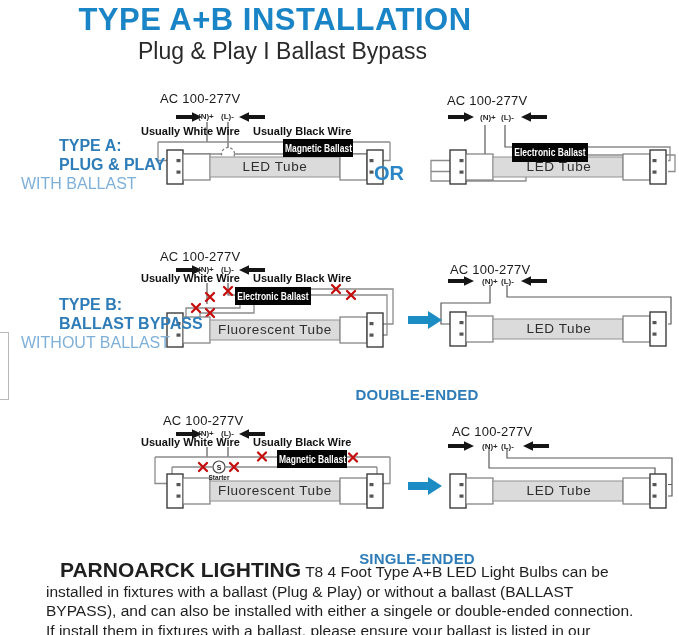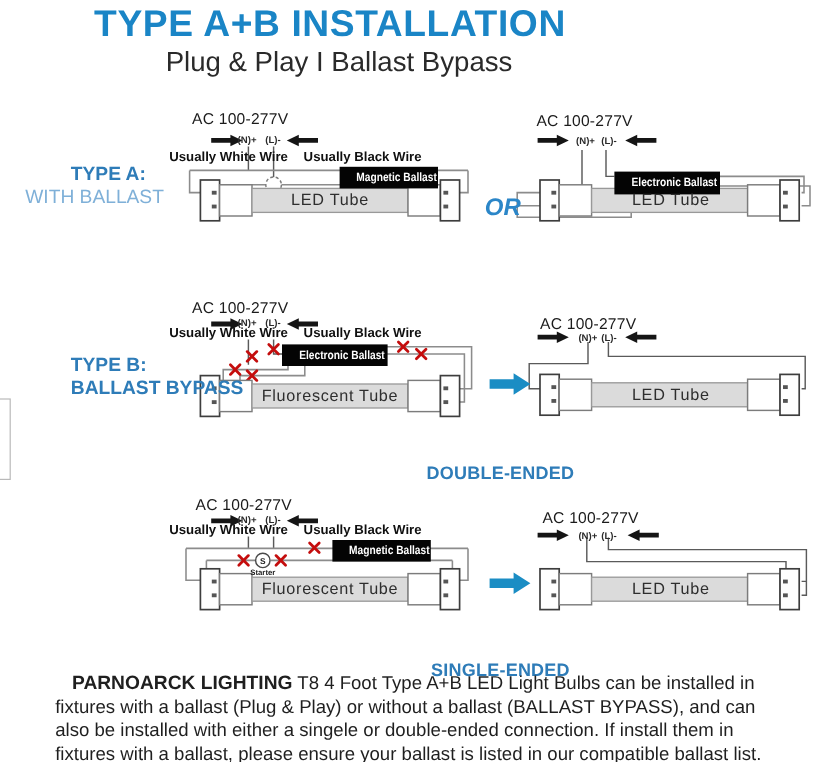--- a/index.html
+++ b/index.html
@@ -7,34 +7,34 @@
          font-family:"Liberation Sans",sans-serif;}
   .abs{position:absolute;}
   .title{position:absolute;left:0;top:2px;width:550px;text-align:center;
          font-size:31px;font-weight:700;color:#1a85c6;letter-spacing:.5px;}
   .subtitle{position:absolute;left:0;top:38px;width:565px;text-align:center;
          font-size:23px;font-weight:400;color:#2a2a2a;}
   .t-ac{position:absolute;font-size:13px;font-weight:400;color:#1b1b1b;letter-spacing:.2px;white-space:nowrap;}
   .t-nl{position:absolute;font-size:8px;font-weight:700;color:#2a2a2a;white-space:nowrap;}
   .t-wire{position:absolute;font-size:11px;font-weight:700;color:#101010;white-space:nowrap;padding-left:22px;}
   .ballast{position:absolute;background:#040404;color:#ffffff;display:flex;align-items:center;
-         justify-content:center;font-size:10px;font-weight:700;white-space:nowrap;padding-left:12px;}
+         justify-content:center;font-size:10px;font-weight:700;white-space:nowrap;}
   .ballast span{display:inline-block;transform:scaleX(.85);}
   .t-tube{position:absolute;text-align:center;font-size:13.5px;line-height:16px;color:#2e2e2e;
          letter-spacing:.6px;white-space:nowrap;}
   .sec{position:absolute;line-height:19px;font-size:16px;white-space:nowrap;}
   .sec .b{font-weight:700;color:#2e7cb8;margin-left:38px;}
   .sec .l{font-weight:400;color:#7fb0d8;}
   .or{position:absolute;font-size:20px;font-weight:700;color:#2b86c8;}
   .caption{position:absolute;width:140px;text-align:center;font-size:15px;font-weight:700;
          color:#2e7cb8;letter-spacing:.2px;white-space:nowrap;margin-top:37px;}
   .t-starter{position:absolute;width:36px;text-align:center;font-size:6.5px;font-weight:700;color:#222;}
   .footer{position:absolute;left:46px;top:560px;width:592px;font-size:15.5px;line-height:19.5px;
          color:#1f1f1f;text-indent:14px;}
-  .footer b{font-size:16px;}
+  .footer b{font-size:21px;}
   .edge-artifact{position:absolute;left:-14px;top:332px;width:21px;height:66px;
          border:1.2px solid #b9b9b9;background:transparent;}
   svg .wire{fill:none;stroke:#8c8c8c;stroke-width:1.3;}
   svg .wire-dark{fill:none;stroke:#5a5a5a;stroke-width:1.2;}
   svg .tomb{fill:#fefefe;stroke:#3d3d3d;stroke-width:1.4;}
   svg .cap{fill:#ffffff;stroke:#7c7c7c;stroke-width:1.2;}
   svg .tbody{fill:#dbdbdb;stroke:#999999;stroke-width:1.1;}
   svg .pin{fill:#555;}
   svg .blk{fill:#151515;}
   svg .blue{fill:#1b8dc4;}
@@ -149,46 +149,48 @@
       <g transform="translate(549,441) scale(-1,1)">
           <use href="#arrR"></use>
         </g>
       <use href="#blueArr" x="408" y="477"></use>
     </g>
     <use href="#tube216" x="450" y="474"></use>
   </svg>
 
   <div class="sec" style="left:21px;top:136px;">
     <div class="b">TYPE A:</div>
+    <div class="b">PLUG &amp; PLAY</div>
     <div class="l">WITH BALLAST</div>
   </div>
 
   <div class="t-ac" style="left:160px;top:91px;">AC 100-277V</div>
   <div class="t-nl" style="left:198px;top:112px;">(N)+</div>
   <div class="t-nl" style="left:221px;top:112px;">(L)-</div>
   <div class="t-wire" style="left:119px;top:125px;">Usually White Wire</div>
   <div class="t-wire" style="left:231px;top:125px;">Usually Black Wire</div>
   <div class="ballast" style="left:283px;top:139px;width:70px;height:18px;">
     <span>Magnetic Ballast</span>
   </div>
   <div class="t-tube" style="left:210px;top:159px;width:130px;">LED Tube</div>
 
-  <div class="or" style="left:404px;top:162px;font-style:italic;">OR</div>
+  <div class="or" style="left:374px;top:162px;">OR</div>
 
   <div class="t-ac" style="left:447px;top:93px;">AC 100-277V</div>
   <div class="t-nl" style="left:480px;top:113px;">(N)+</div>
   <div class="t-nl" style="left:501px;top:113px;">(L)-</div>
   <div class="ballast" style="left:512px;top:143px;width:76px;height:19px;">
     <span>Electronic Ballast</span>
   </div>
   <div class="t-tube" style="left:493px;top:159px;width:132px;">LED Tube</div>
 
   <div class="sec" style="left:21px;top:295px;">
     <div class="b">TYPE B:</div>
     <div class="b">BALLAST BYPASS</div>
+    <div class="l">WITHOUT BALLAST</div>
   </div>
 
   <div class="t-ac" style="left:160px;top:249px;">AC 100-277V</div>
   <div class="t-nl" style="left:198px;top:265px;">(N)+</div>
   <div class="t-nl" style="left:221px;top:265px;">(L)-</div>
   <div class="t-wire" style="left:119px;top:272px;">Usually White Wire</div>
   <div class="t-wire" style="left:231px;top:272px;">Usually Black Wire</div>
   <div class="ballast" style="left:235px;top:287px;width:76px;height:18px;">
     <span>Electronic Ballast</span>
   </div>

